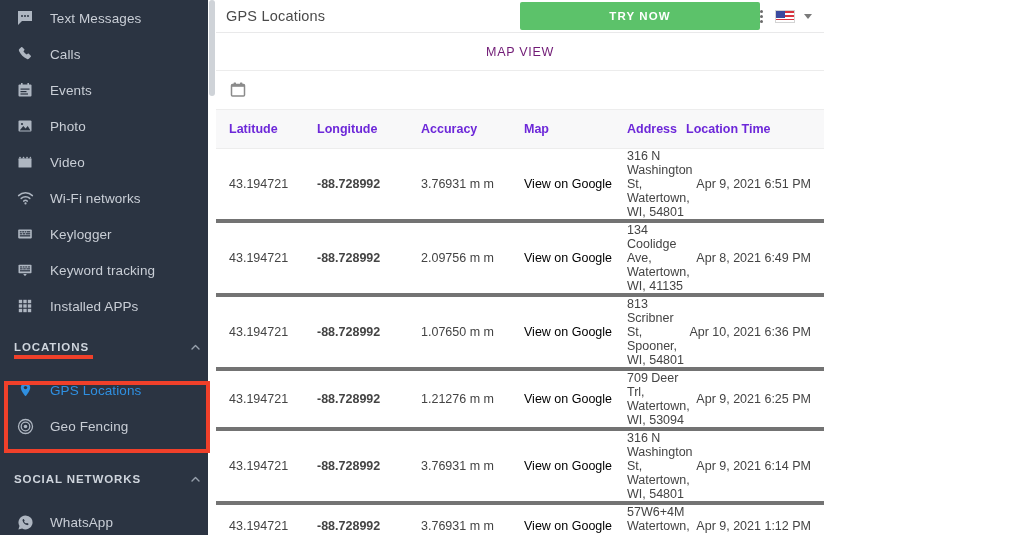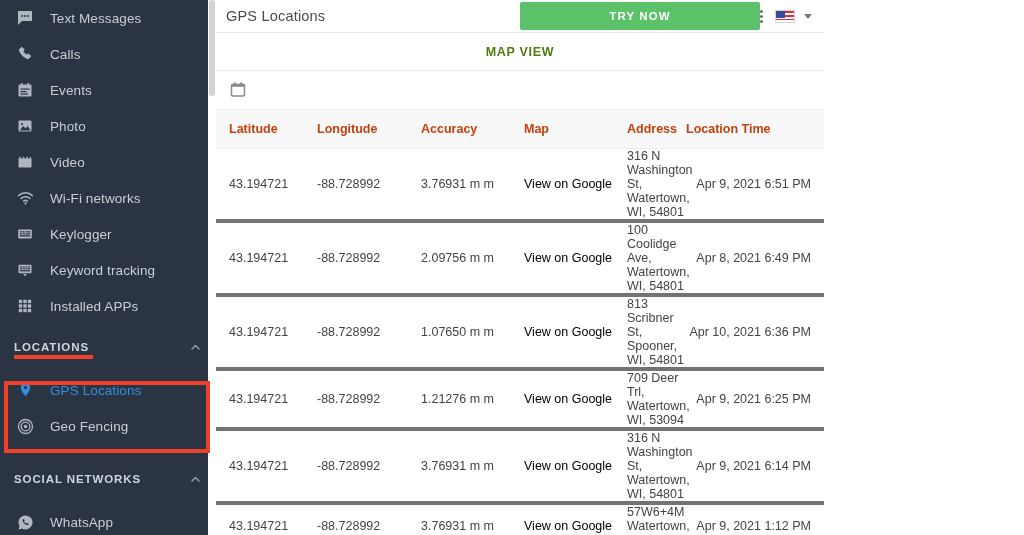--- a/index.html
+++ b/index.html
@@ -78,44 +78,44 @@
   .kebab { display:flex; flex-direction:column; gap:2px; cursor:pointer; padding:3px; }
   .kebab i { width:3px; height:3px; background:#6b6b6b; border-radius:50%; display:block; }
   .flag { width:20px; height:13px; border:1px solid #d4d4d4; cursor:pointer; position:relative; overflow:hidden; background:#fff; }
   .flag .stripes { position:absolute; inset:0; background:repeating-linear-gradient(to bottom,#d7333e 0 1.9px,#fff 1.9px 3.8px); }
   .flag .canton { position:absolute; left:0; top:0; width:9px; height:7px; background:#3a4a9f; }
   .caret-dn { width:0;height:0;border-left:4px solid transparent;border-right:4px solid transparent;border-top:5px solid #7a7a7a; cursor:pointer; }
 
   .tabs { height:38px; flex:0 0 38px; display:flex; justify-content:center; align-items:stretch; border-bottom:1px solid #ececec; background:#fff; }
   .tab {
     padding:0 18px; display:flex; align-items:center; justify-content:center;
-    font-size:12.5px; letter-spacing:.7px; color:#4d7c0f; cursor:pointer;
-    position:relative; font-weight:bold;
+    font-size:12.5px; letter-spacing:.7px; color:#701a75; cursor:pointer;
+    position:relative; font-weight:normal;
   }
   .tab.active { color:#333; font-weight:bold; }
   .tab.active::after {
     content:""; position:absolute; left:6px; right:6px; bottom:0; height:3px; background:#86c5f7;
   }
 
   .content { flex:1; overflow:hidden; padding:0 0 0 0; }
   .cal-row { height:38px; display:flex; align-items:center; padding-left:13px; }
   .cal-ic { width:18px; height:18px; cursor:pointer; color:#8b8b8b; }
 
   table.loc { width:100%; border-collapse:collapse; table-layout:fixed; }
   table.loc thead th {
     background:#f8f8f9; height:39px; font-size:12.5px; font-weight:bold;
-    color:#c2410c; text-align:left; padding:0 0 0 0;
+    color:#6d28d9; text-align:left; padding:0 0 0 0;
     border-top:1px solid #ededed; border-bottom:1px solid #ededed;
   }
   table.loc tbody td {
     height:38px; font-size:12.5px; color:#444;
     border-bottom:4px solid #737373; vertical-align:middle;
   }
   .c-lat { width:101px; padding-left:13px !important; }
-  .c-lng { width:104px; }
+  .c-lng { width:104px;font-weight:bold; }
   .c-acc { width:103px; }
   .c-map { width:103px; }
   .c-addr { width:auto; }
   .c-time { width:138px; text-align:right; padding-right:13px !important; }
   thead .c-lat { padding-left:13px; }
   .gmaps { color:#000000; cursor:pointer; }
 </style>
 </head>
 <body>
 
@@ -356,21 +356,21 @@
             <td class="c-acc">3.76931 m m</td>
             <td class="c-map"><span class="gmaps">View on Google</span></td>
             <td class="c-addr">316 N Washington St, Watertown, WI, 54801</td>
             <td class="c-time">Apr 9, 2021 6:51 PM</td>
           </tr>
           <tr>
             <td class="c-lat">43.194721</td>
             <td class="c-lng">-88.728992</td>
             <td class="c-acc">2.09756 m m</td>
             <td class="c-map"><span class="gmaps">View on Google</span></td>
-            <td class="c-addr">100 Coolidge Ave, Watertown, WI, 54801</td>
+            <td class="c-addr">134 Coolidge Ave, Watertown, WI, 41135</td>
             <td class="c-time">Apr 8, 2021 6:49 PM</td>
           </tr>
           <tr>
             <td class="c-lat">43.194721</td>
             <td class="c-lng">-88.728992</td>
             <td class="c-acc">1.07650 m m</td>
             <td class="c-map"><span class="gmaps">View on Google</span></td>
             <td class="c-addr">813 Scribner St, Spooner, WI, 54801</td>
             <td class="c-time">Apr 10, 2021 6:36 PM</td>
           </tr>

